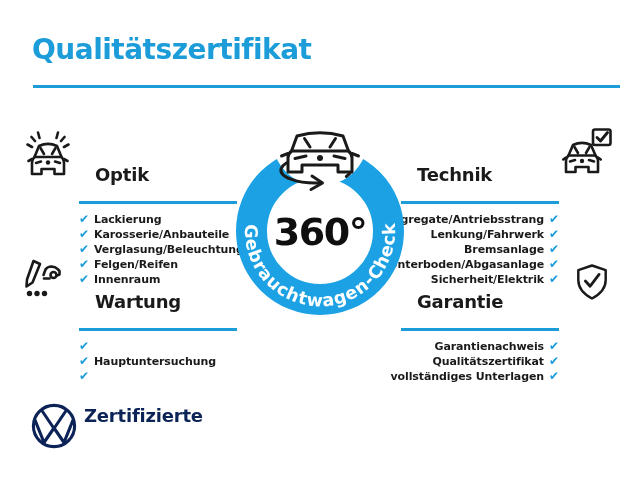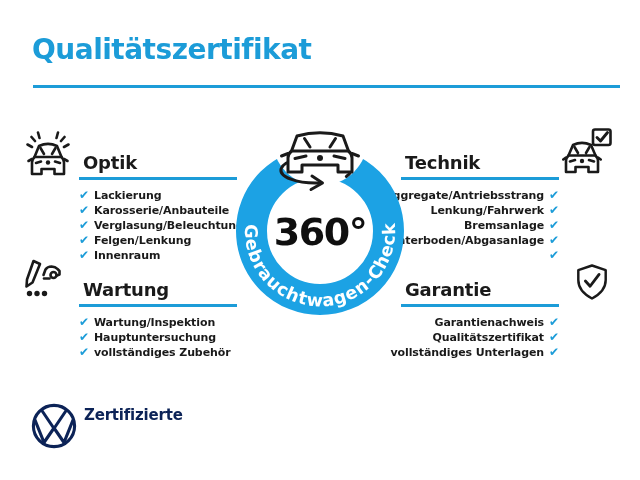--- a/index.html
+++ b/index.html
@@ -15,36 +15,36 @@
   }
   .title{position:absolute;left:32px;top:34px;margin:0;font-size:28px;line-height:32px;
     letter-spacing:-0.5px;color:var(--accent);}
   .title-rule{position:absolute;left:33px;top:85px;width:587px;height:3px;background:var(--accent);}
 
   .sec{position:absolute;width:158px;}
   .sec.l{left:79px;}
   .sec.r{left:401px;}
   #sec-optik,#sec-technik{top:149px;}
   #sec-wartung,#sec-garantie{top:276px;}
-  .sec h2{margin:4px;font-size:18px;line-height:20px;letter-spacing:-0.2px;color:var(--ink);}
+  .sec h2{margin:16px;font-size:18px;line-height:20px;letter-spacing:-0.2px;color:var(--ink);}
   .sec .rule{height:2.5px;background:var(--accent);margin-top:2px;}
   .sec ul{list-style:none;margin:8px 0 0;padding:0;}
   .sec li{display:flex;align-items:center;gap:5px;height:15px;font-size:11px;
     letter-spacing:-0.1px;white-space:nowrap;}
   .sec.r li{justify-content:flex-end;}
   .chk{color:var(--accent);font-size:12px;line-height:1;}
 
   .abs{position:absolute;}
   #icon-optik{left:26px;top:128px;}
   #icon-wartung{left:23px;top:258px;}
   #icon-technik{left:562px;top:126px;}
   #icon-garantie{left:575px;top:263px;}
   #emblem{left:225px;top:118px;}
   #vw-logo{left:30px;top:402px;}
-  .brand{position:absolute;left:84px;top:406px;font-size:15px;line-height:19px;
+  .brand{position:absolute;left:84px;top:406px;font-size:18px;line-height:19px;
     color:var(--navy);letter-spacing:-0.2px;}
 
   
   .ln{fill:none;stroke:var(--ink);stroke-width:3;stroke-linecap:round;stroke-linejoin:round;}
   .body{fill:#fff;stroke:var(--ink);stroke-width:3;stroke-linejoin:round;}
   .i-ln{fill:none;stroke:var(--ink);stroke-width:2.6;stroke-linecap:round;stroke-linejoin:round;}
   .i-body{fill:#fff;stroke:var(--ink);stroke-width:2.6;stroke-linejoin:round;}
   .dot{fill:var(--ink);}
   .ring{fill:none;stroke:var(--ring);stroke-width:31;}
   .bite{fill:#fff;}
@@ -80,21 +80,21 @@
       <li>
           <span class="chk">✔</span>
           <span>Karosserie/Anbauteile</span>
         </li>
       <li>
           <span class="chk">✔</span>
           <span>Verglasung/Beleuchtung</span>
         </li>
       <li>
           <span class="chk">✔</span>
-          <span>Felgen/Lenkung</span>
+          <span>Felgen/Reifen</span>
         </li>
       <li>
           <span class="chk">✔</span>
           <span>Innenraum</span>
         </li>
     </ul>
   </section>
 
   <svg id="icon-wartung" class="abs" width="38" height="42" viewBox="0 0 38 42">
     <path class="i-ln" d="M 10.5 3 L 17 6 L 9.5 24.5 L 3.5 28.5 L 4 21.5 Z"></path>
@@ -105,29 +105,27 @@
     <circle class="dot" cx="14" cy="35.5" r="2.7"></circle>
     <circle class="dot" cx="21.5" cy="35.5" r="2.7"></circle>
   </svg>
 
   <section id="sec-wartung" class="sec l">
     <h2>Wartung</h2>
     <div class="rule"></div>
     <ul>
       <li>
           <span class="chk">✔</span>
-          <span>Wartung/Inspektion</span>
         </li>
       <li>
           <span class="chk">✔</span>
           <span>Hauptuntersuchung</span>
         </li>
       <li>
           <span class="chk">✔</span>
-          <span>vollständiges Zubehör</span>
         </li>
     </ul>
   </section>
 
   <svg id="icon-technik" class="abs" width="52" height="50" viewBox="0 0 52 50">
     <path class="i-body" d="M 4 46 L 4 35 Q 4 32 6.5 29.5 L 11 19 Q 20 14.8 29 19 L 33.5 29.5 Q 36 32 36 35 L 36 46 L 26.5 46 L 26.5 41 L 13.5 41 L 13.5 46 Z"></path>
     <path class="i-ln" d="M 6.5 29.5 L 33.5 29.5 M 12.5 21 L 16 27 M 27.5 21 L 24 27"></path>
     <circle class="dot" cx="20" cy="35" r="2.2"></circle>
     <path class="i-ln" d="M 8 35.5 L 13 34 M 27 34 L 32 35.5 M 4 31.5 L 1.3 33.5 M 36 31.5 L 38.7 33.5"></path>
     <rect class="i-body" x="31" y="3.5" width="17.5" height="15.5" rx="2"></rect>
@@ -148,20 +146,21 @@
         </li>
       <li>
           <span>Bremsanlage</span>
           <span class="chk">✔</span>
         </li>
       <li>
           <span>Unterboden/Abgasanlage</span>
           <span class="chk">✔</span>
         </li>
       <li>
+          <span>Sicherheit/Elektrik</span>
           <span class="chk">✔</span>
         </li>
     </ul>
   </section>
 
   <svg id="icon-garantie" class="abs" width="34" height="38" viewBox="0 0 36 40">
     <path class="i-body" d="M 18 2.5 L 32.5 7.5 L 32.5 18 Q 32.5 30 18 37.5 Q 3.5 30 3.5 18 L 3.5 7.5 Z"></path>
     <path class="i-ln" style="stroke-width:3" d="M 11 19 L 16 24.5 L 25.5 12"></path>
   </svg>
 

